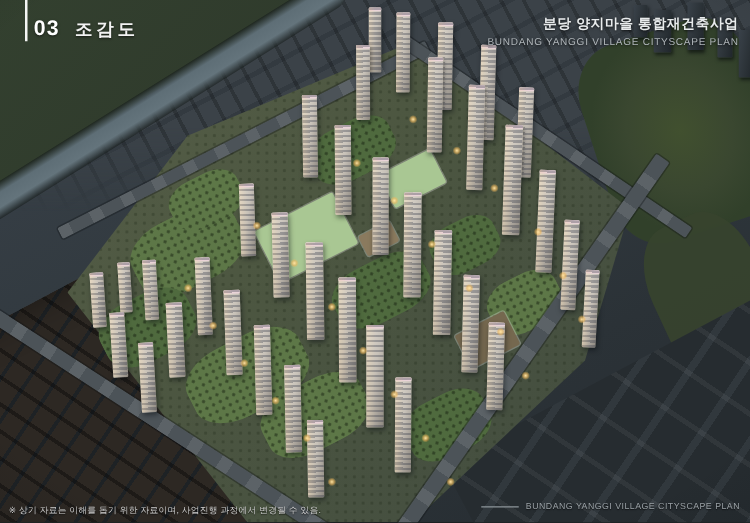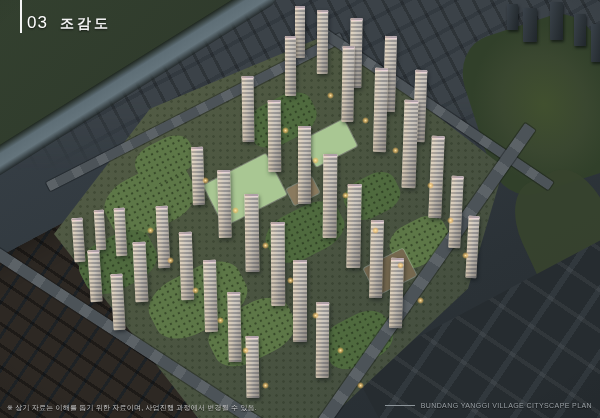--- a/index.html
+++ b/index.html
@@ -58,21 +58,21 @@
       linear-gradient(to right,rgba(255,206,130,.20),rgba(255,255,255,0) 55%),
       repeating-linear-gradient(to bottom,rgba(44,50,66,.32) 0 2px,rgba(255,255,255,0) 2px 4px);}
   .tower .roof{position:absolute;top:0;left:0;right:0;height:3px;border-radius:1px;}
   .dtower{position:absolute;border-radius:1px;box-shadow:1px 2px 3px rgba(5,8,10,.6);}
   .glow{position:absolute;width:7px;height:7px;border-radius:50%;}
   .vignette{inset:0;pointer-events:none;
     background:radial-gradient(120% 120% at 50% 45%,rgba(0,0,0,0) 52%,rgba(8,12,16,.45) 100%);}
 
   
   .hdr-bar{left:20px;top:0;width:2px;height:33px;background:rgba(255,255,255,.95);}
-  .hdr-num{left:27px;top:13px;font-size:17px;font-weight:400;color:#ffffff;letter-spacing:1px;
+  .hdr-num{left:27px;top:13px;font-size:17px;font-weight:700;color:#ffffff;letter-spacing:1px;
     text-shadow:0 1px 2px rgba(0,0,0,.6);}
   .hdr-title{left:60px;top:15px;font-size:14px;font-weight:600;color:#f2f2f2;letter-spacing:3px;
     text-shadow:0 1px 2px rgba(0,0,0,.6);}
   .proj{right:9px;top:11px;text-align:right;text-shadow:0 1px 2px rgba(0,0,0,.65);}
   .proj .ko{font-size:11px;font-weight:600;color:#e8ebec;letter-spacing:.5px;}
   .proj .en{margin-top:3px;font-size:8px;color:#b0b6ba;letter-spacing:.6px;}
   .disclaimer{left:7px;top:403px;font-size:7px;color:#d0d0d0;letter-spacing:.2px;
     text-shadow:0 1px 1px rgba(0,0,0,.7);}
   .caption{right:8px;top:402px;display:flex;align-items:center;gap:6px;
     text-shadow:0 1px 1px rgba(0,0,0,.7);}
@@ -262,20 +262,24 @@
       <div class="glow" style="left: 447px; top: 217px; background: radial-gradient(circle, rgb(255, 226, 160) 0%, rgba(242, 185, 92, 0.6) 40%, rgba(0, 0, 0, 0) 70%);"></div>
       <div class="glow" style="left: 462px; top: 252px; background: radial-gradient(circle, rgb(255, 226, 160) 0%, rgba(242, 185, 92, 0.6) 40%, rgba(0, 0, 0, 0) 70%);"></div>
     </div>
 
   <div class="abs vignette"></div>
 
   <div class="abs hdr-bar"></div>
   <div class="abs hdr-num">03</div>
   <div class="abs hdr-title">조감도</div>
 
+  <div class="abs proj">
+    <div class="ko">분당 양지마을 통합재건축사업</div>
+    <div class="en">BUNDANG YANGGI VILLAGE CITYSCAPE PLAN</div>
+  </div>
 
   <div class="abs disclaimer">※ 상기 자료는 이해를 돕기 위한 자료이며, 사업진행 과정에서 변경될 수 있음.</div>
 
   <div class="abs caption">
     <span class="rule"></span>
     <span class="txt">BUNDANG YANGGI VILLAGE CITYSCAPE PLAN</span>
   </div>
 </div>
 
 </body></html>

